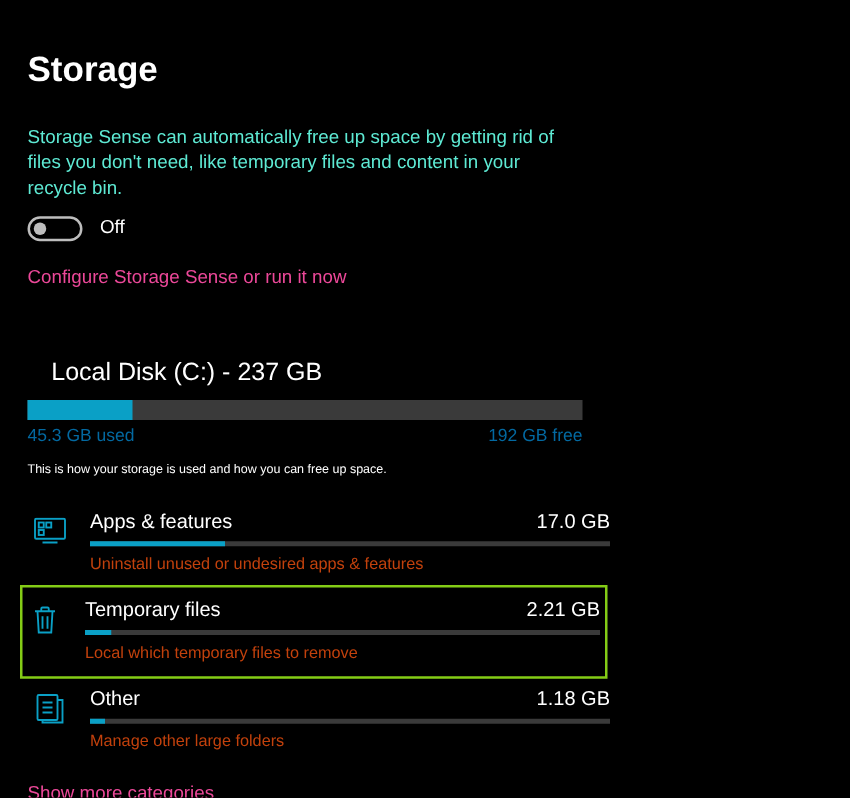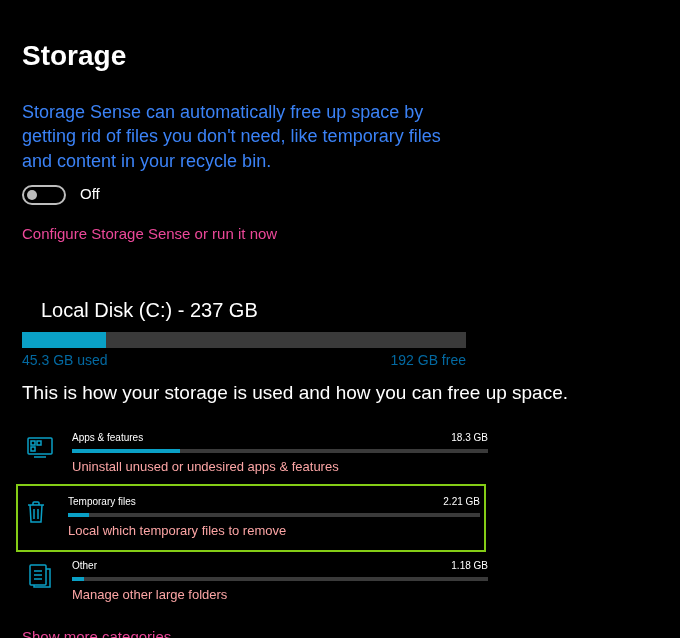--- a/index.html
+++ b/index.html
@@ -6,52 +6,52 @@
     body {
       background: #000;
       color: #fff;
       font-family: "Segoe UI", -apple-system, sans-serif;
       width: 680px;
       height: 638px;
       padding: 40px 0 0 22px;
       overflow: hidden;
     }
     .title { font-size: 28px; font-weight: 700; margin-bottom: 28px; }
-    .desc { font-size: 18px; color: #3b82f6; line-height: 1.35; max-width: 440px; margin-bottom: 12px; }
+    .desc { font-size: 15px; color: #5eead4; line-height: 1.35; max-width: 440px; margin-bottom: 12px; }
     .toggle-row { display: flex; align-items: flex-start; gap: 14px; margin-bottom: 18px; }
     .toggle {
       width: 44px; height: 20px; border: 2px solid #bdbdbd; border-radius: 10px;
       position: relative; cursor: pointer; background: #000;
     }
     .toggle-knob {
       width: 10px; height: 10px; background: #bdbdbd; border-radius: 50%;
       position: absolute; left: 3px; top: 3px;
     }
     .toggle-label { font-size: 15px; }
     .link { color: #ec4899; font-size: 15px; cursor: pointer; }
     .link-mt { margin-top: 2px; display: inline-block; }
     .section-title { font-size: 20px; font-weight: 400; margin-top: 56px; margin-bottom: 10px; margin-left: 19px; }
     .disk-bar {
       width: 444px; height: 16px; background: #3a3a3a; position: relative; margin-bottom: 4px;
     }
     .disk-fill { height: 100%; background: #0aa0c6; }
     .disk-stats { width: 444px; display: flex; justify-content: space-between; color: #0369a1; font-size: 14px; margin-bottom: 14px; }
-    .usage-desc { font-size: 19px; margin-bottom: 22px; }
+    .usage-desc { font-size: 10px; margin-bottom: 22px; }
     .category {
       display: flex; gap: 18px; align-items: flex-start;
       width: 470px; padding: 6px 4px 8px 4px; cursor: pointer;
       margin-bottom: 4px;
     }
     .category.highlight { border: 2px solid #84cc16; padding: 10px 4px 12px 4px; margin-left: -6px; margin-right: -6px; margin-bottom: 2px; margin-top: -2px; }
     .cat-icon { width: 28px; height: 28px; display: flex; align-items: center; justify-content: center; color: #0aa0c6; flex-shrink: 0; margin-top: 2px; }
     .cat-body { flex: 1; }
-    .cat-head { display: flex; justify-content: space-between; font-size: 10px; margin-bottom: 6px; }
+    .cat-head { display: flex; justify-content: space-between; font-size: 16px; margin-bottom: 6px; }
     .cat-bar { width: 100%; height: 4px; background: #3a3a3a; margin-bottom: 6px; }
     .cat-fill { height: 100%; background: #0aa0c6; }
-    .cat-sub { color: #fca5a5; font-size: 13px; }
+    .cat-sub { color: #c2410c; font-size: 13px; }
     .show-more { margin-top: 14px; display: inline-block; }
   </style>
 </head>
 <body>
 
 
 
 <h1 class="title">Storage</h1>
 
 <p class="desc">Storage Sense can automatically free up space by getting rid of files you don't need, like temporary files and content in your recycle bin.</p>
@@ -84,21 +84,21 @@
           <rect x="1" y="1" width="24" height="16" rx="1"></rect>
           <rect x="4" y="4" width="4" height="4"></rect>
           <rect x="10" y="4" width="4" height="4"></rect>
           <rect x="4" y="10" width="4" height="4"></rect>
           <line x1="7" y1="20" x2="19" y2="20"></line>
         </svg>
       </div>
       <div class="cat-body">
         <div class="cat-head">
           <span>Apps &amp; features</span>
-          <span>18.3 GB</span>
+          <span>17.0 GB</span>
         </div>
         <div class="cat-bar">
           <div class="cat-fill" style="width:26%"></div>
         </div>
         <div class="cat-sub">Uninstall unused or undesired apps &amp; features</div>
       </div>
     </div>
     <div class="category highlight">
       <div class="cat-icon">
         <svg width="22" height="26" viewBox="0 0 22 26" fill="none" stroke="#0aa0c6" stroke-width="1.5">

